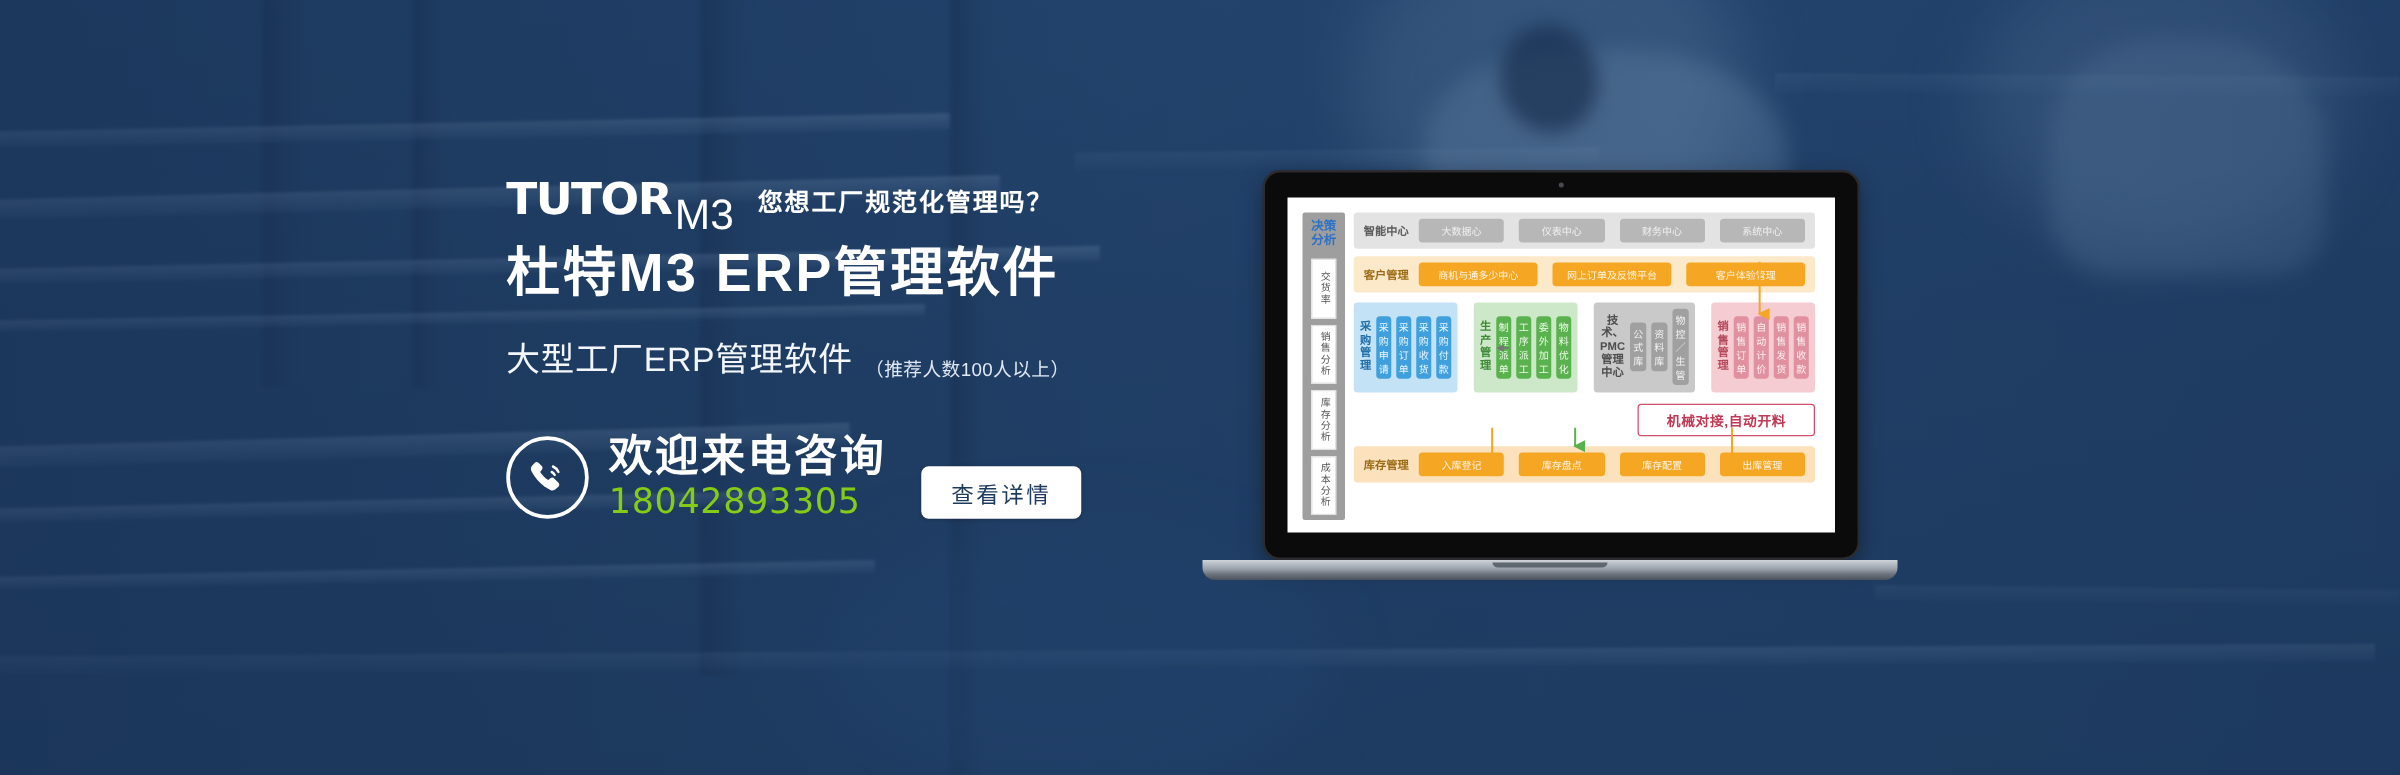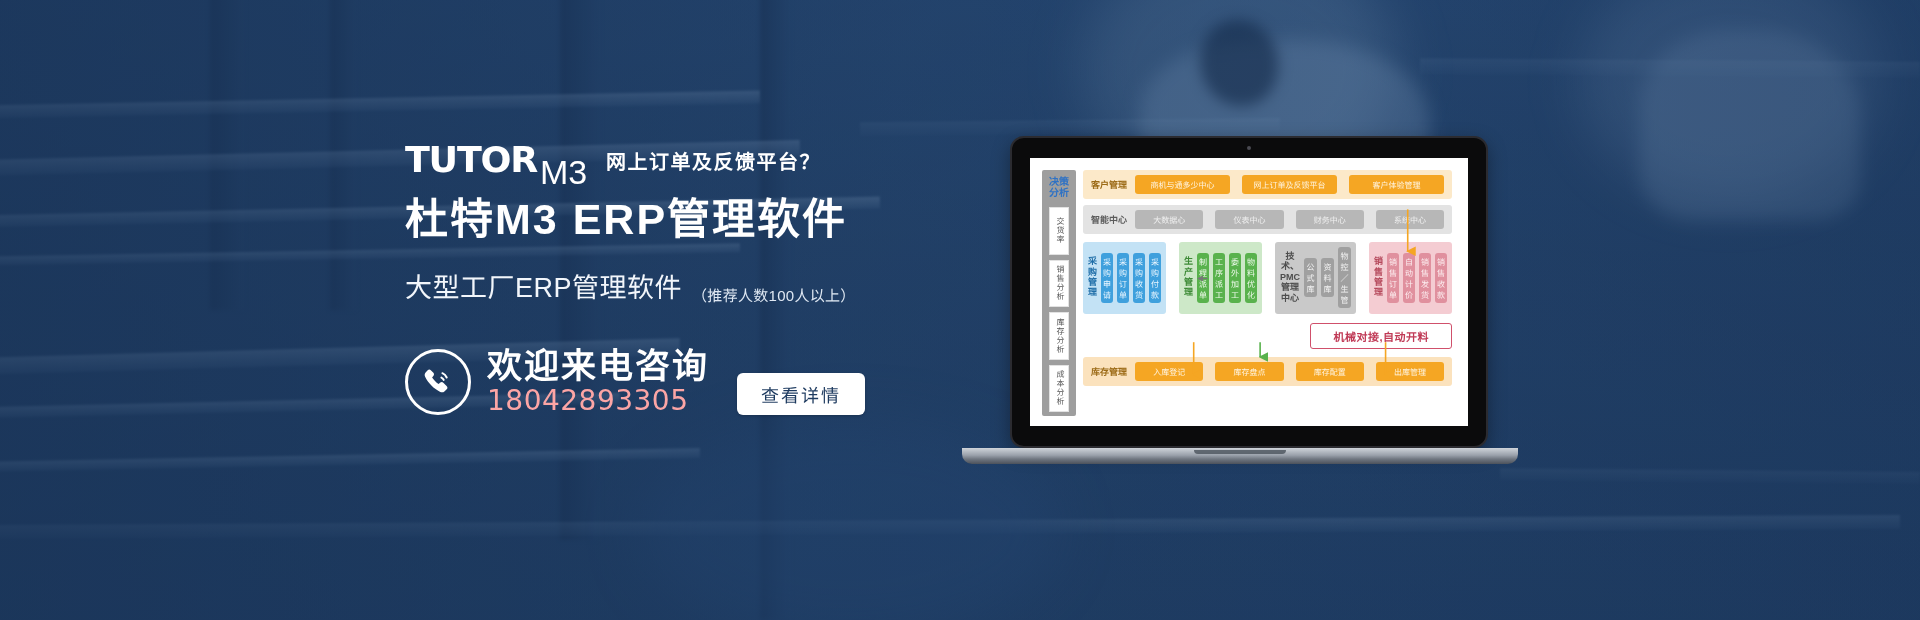--- a/index.html
+++ b/index.html
@@ -107,21 +107,21 @@
     width:66px; height:66px; flex:0 0 66px;
     border:3px solid #ffffff; border-radius:50%;
     position:relative; margin-right:16px;
   }
   .phone-badge svg { position:absolute; left:50%; top:50%; transform:translate(-50%,-50%); }
   .phone-text { display:flex; flex-direction:column; line-height:1.08; }
   .phone-title {
     font-size:35px; font-weight:bold; letter-spacing:2px; color:#ffffff;
   }
   .phone-number {
-    font-size:28px; font-weight:normal; letter-spacing:.5px; color:#fca5a5;
+    font-size:28px; font-weight:normal; letter-spacing:.5px; color:#84cc16;
     font-family:"DejaVu Sans","Liberation Sans",sans-serif;
     margin-top:2px;
   }
   .detail-btn {
     margin-left:28px;
     background:#ffffff; color:#1d3a5f;
     border:none; border-radius:6px;
     padding:0 24px; height:42px;
     font-size:18px; letter-spacing:2px;
     font-family:"Liberation Sans",sans-serif;
@@ -282,21 +282,21 @@
     <div class="worker-head" style="left:1200px;top:20px;width:78px;height:86px;"></div>
     <div class="worker-body" style="left:1640px;top:30px;width:220px;height:190px;opacity:.75;"></div>
   </div>
   <div class="veil"></div>
 
   <div class="content">
 
     <div class="logo-row">
       <span class="logo-tutor">TUTOR</span>
       <span class="logo-m3">M3</span>
-      <span class="tagline">网上订单及反馈平台？</span>
+      <span class="tagline">您想工厂规范化管理吗？</span>
     </div>
 
     <h1 class="headline">杜特M3 ERP管理软件</h1>
 
     <div class="subline">
       <span class="subline-main">大型工厂ERP管理软件</span>
       <span class="subline-note">（推荐人数100人以上）</span>
     </div>
 
     <div class="cta-row">
@@ -325,36 +325,36 @@
           <div class="side-col">
             <div class="side-head">决策分析</div>
             <div class="side-item">交货率</div>
             <div class="side-item">销售分析</div>
             <div class="side-item">库存分析</div>
             <div class="side-item">成本分析</div>
           </div>
 
           <div class="main-col">
 
-            <div class="band band-customer">
-              <span class="band-label">客户管理</span>
-              <div class="band-items">
-                <span class="pill">商机与通多少中心</span>
-                <span class="pill">网上订单及反馈平台</span>
-                <span class="pill">客户体验管理</span>
-              </div>
-            </div>
-
             <div class="band band-smart">
               <span class="band-label">智能中心</span>
               <div class="band-items">
                 <span class="pill">大数据心</span>
                 <span class="pill">仪表中心</span>
                 <span class="pill">财务中心</span>
                 <span class="pill">系统中心</span>
+              </div>
+            </div>
+
+            <div class="band band-customer">
+              <span class="band-label">客户管理</span>
+              <div class="band-items">
+                <span class="pill">商机与通多少中心</span>
+                <span class="pill">网上订单及反馈平台</span>
+                <span class="pill">客户体验管理</span>
               </div>
             </div>
 
             <div class="mid-row">
               <div class="mod mod-purchase">
                 <div class="mod-title">采购管理</div>
                 <div class="mod-item">采购申请</div>
                 <div class="mod-item">采购订单</div>
                 <div class="mod-item">采购收货</div>
                 <div class="mod-item">采购付款</div>

